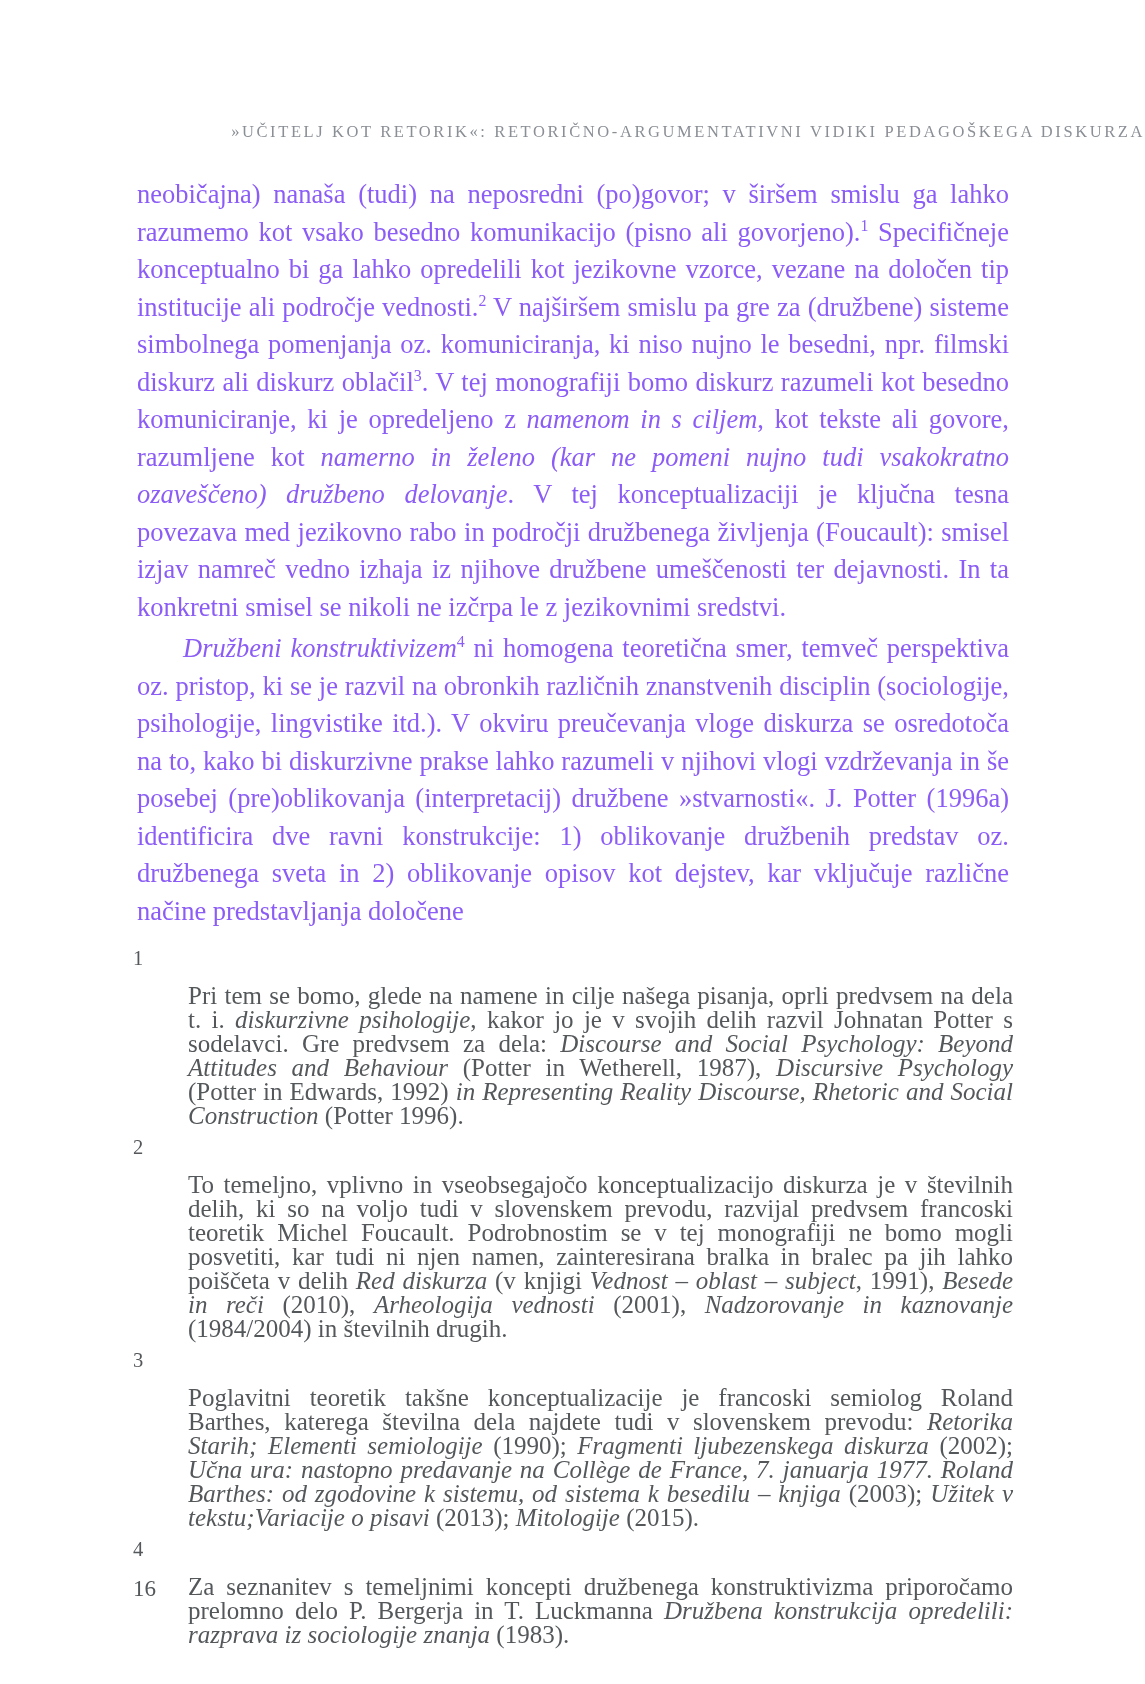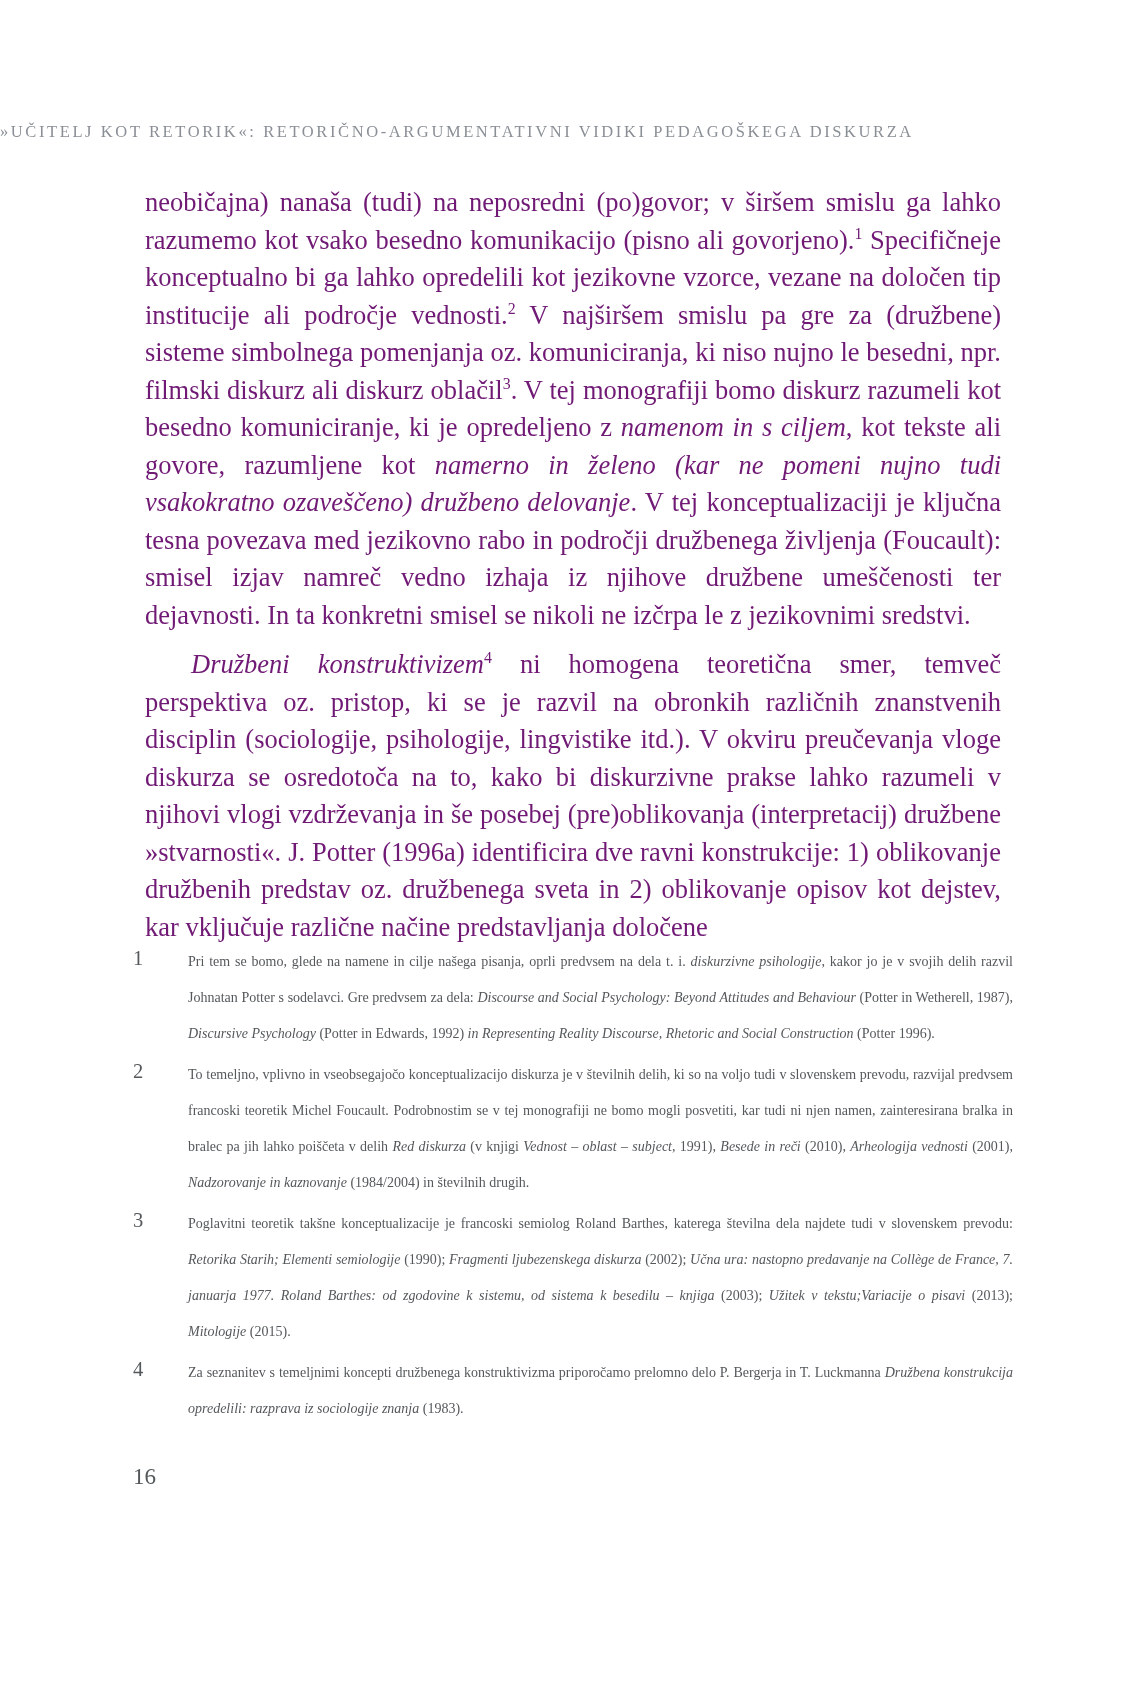--- a/index.html
+++ b/index.html
@@ -17,38 +17,38 @@
   .page {
     position: absolute;
     inset: 0;
     background: #ffffff;
   }
   .running-header {
     position: absolute;
     top: 122px;
     left: 0;
     width: 100%;
-    text-align: left;
+    text-align: right;
     font-size: 16.5px;
     letter-spacing: 2.6px;
     color: #8a8f96;
     white-space: nowrap;
   }
   .body-block {
     position: absolute;
     left: 133px;
     top: 172px;
     width: 880px;
   }
   .body-para {
-    margin: 12px;
+    margin: 4px;
     font-size: 26.5px;
     line-height: 37.5px;
     text-align: justify;
-    color: #701a75;
+    color: #8b5cf6;
   }
   .body-para.indent {
     text-indent: 46px;
   }
   .it {
     font-style: italic;
   }
   sup {
     font-size: 0.6em;
     line-height: 0;
@@ -66,28 +66,29 @@
     color: #54585b;
   }
   .fn-num {
     flex: none;
     width: 55px;
     font-size: 20.5px;
     line-height: 28px;
   }
   .fn-text {
     flex: 1;
-    font-size: 14px;
-    line-height: 36px;
+    font-size: 25px;
+    line-height: 24px;
     text-align: justify;
+    margin-top: 40px;
   }
   .page-number {
     position: absolute;
     left: 133px;
-    top: 1464px;
+    top: 1576px;
     font-size: 23px;
     color: #54585b;
   }
 </style>
 </head>
 <body>
 
 <div class="page">
 
   <div class="running-header">»UČITELJ KOT RETORIK«: RETORIČNO-ARGUMENTATIVNI VIDIKI PEDAGOŠKEGA DISKURZA</div>

